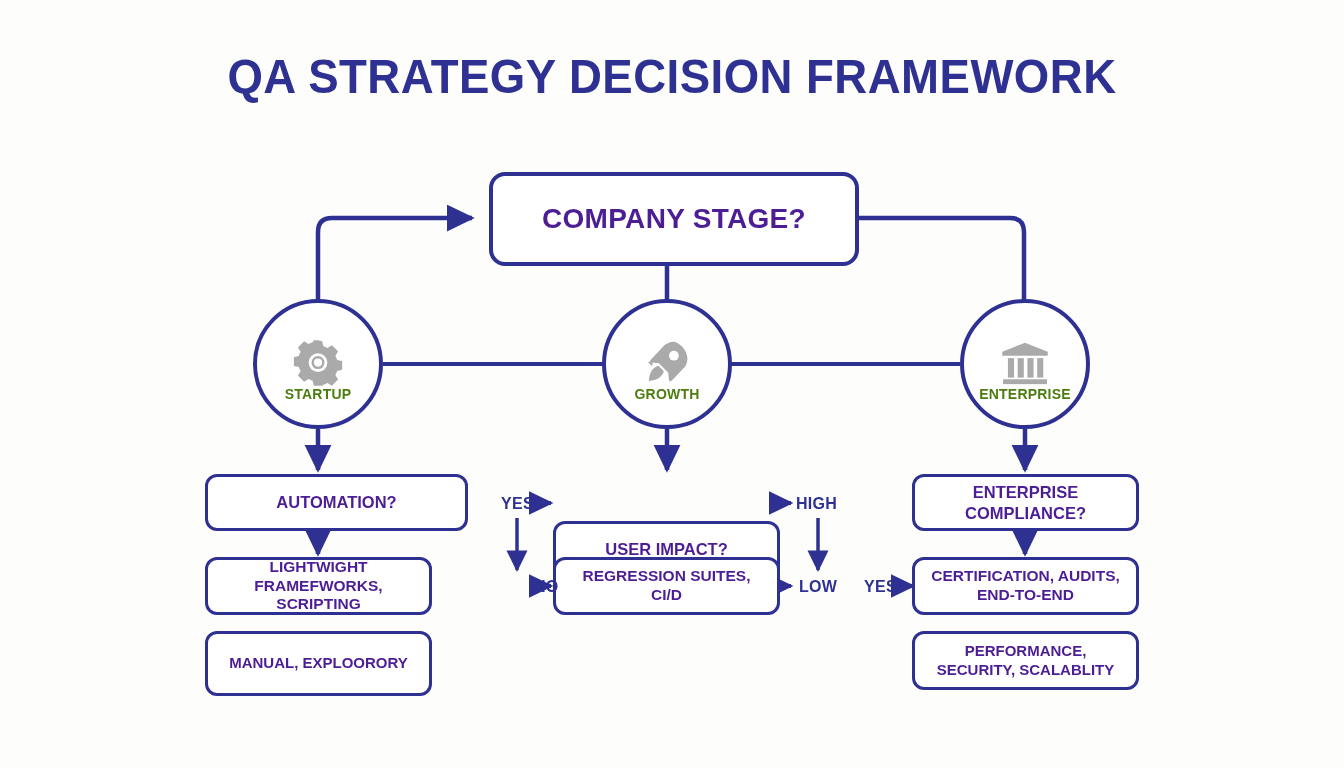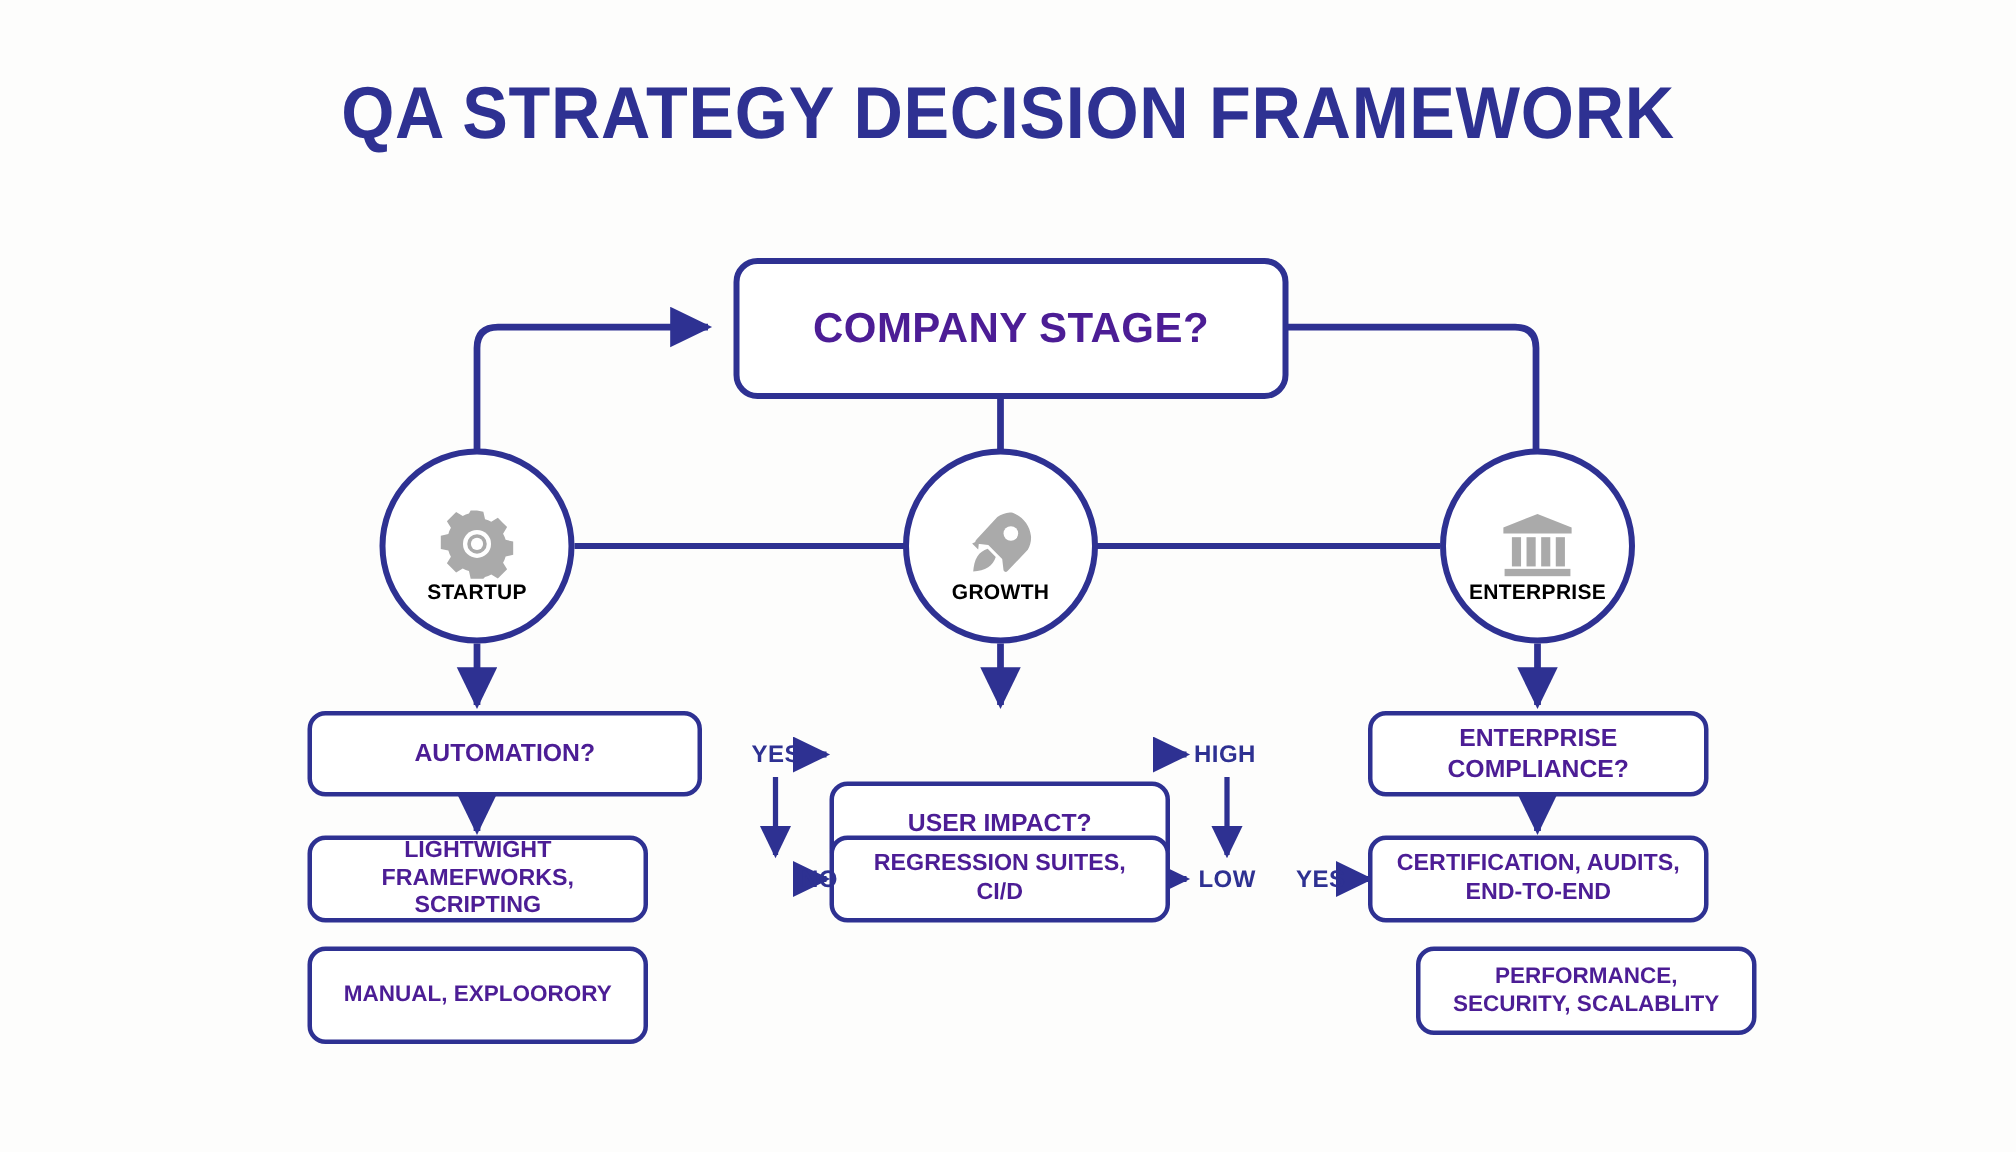--- a/index.html
+++ b/index.html
@@ -90,21 +90,21 @@
     margin-bottom: 2px;
     display: block;
   }
   .circle .clabel {
     position: absolute;
     left: 50%;
     transform: translateX(-50%);
     bottom: 23px;
     font-size: 14px;
     font-weight: bold;
-    color: #000000;
+    color: #4d7c0f;
     white-space: nowrap;
     letter-spacing: 0.2px;
   }
 
   
   .edge-label {
     position: absolute;
     color: #2e3192;
     font-size: 16px;
     font-weight: bold;
@@ -230,21 +230,21 @@
     </span>
   </div>
 
   <div class="node-box lvl2" style="left:912px; top:557px; width:227px; height:58px;">
     <span>
       <span>CERTIFICATION, AUDITS,</span><br>
       <span>END-TO-END</span>
     </span>
   </div>
 
-  <div class="node-box lvl3" style="left:944px; top:631px; width:227px; height:59px;">
+  <div class="node-box lvl3" style="left:912px; top:631px; width:227px; height:59px;">
     <span>
       <span>PERFORMANCE,</span><br>
       <span>SECURITY, SCALABLITY</span>
     </span>
   </div>
 
   <div class="edge-label" style="left:501px; top:495px;">YES</div>
   <div class="edge-label" style="left:504px; top:578px;margin-left:30px;">NO</div>
   <div class="edge-label" style="left:796px; top:495px;">HIGH</div>
   <div class="edge-label" style="left:799px; top:578px;">LOW</div>

